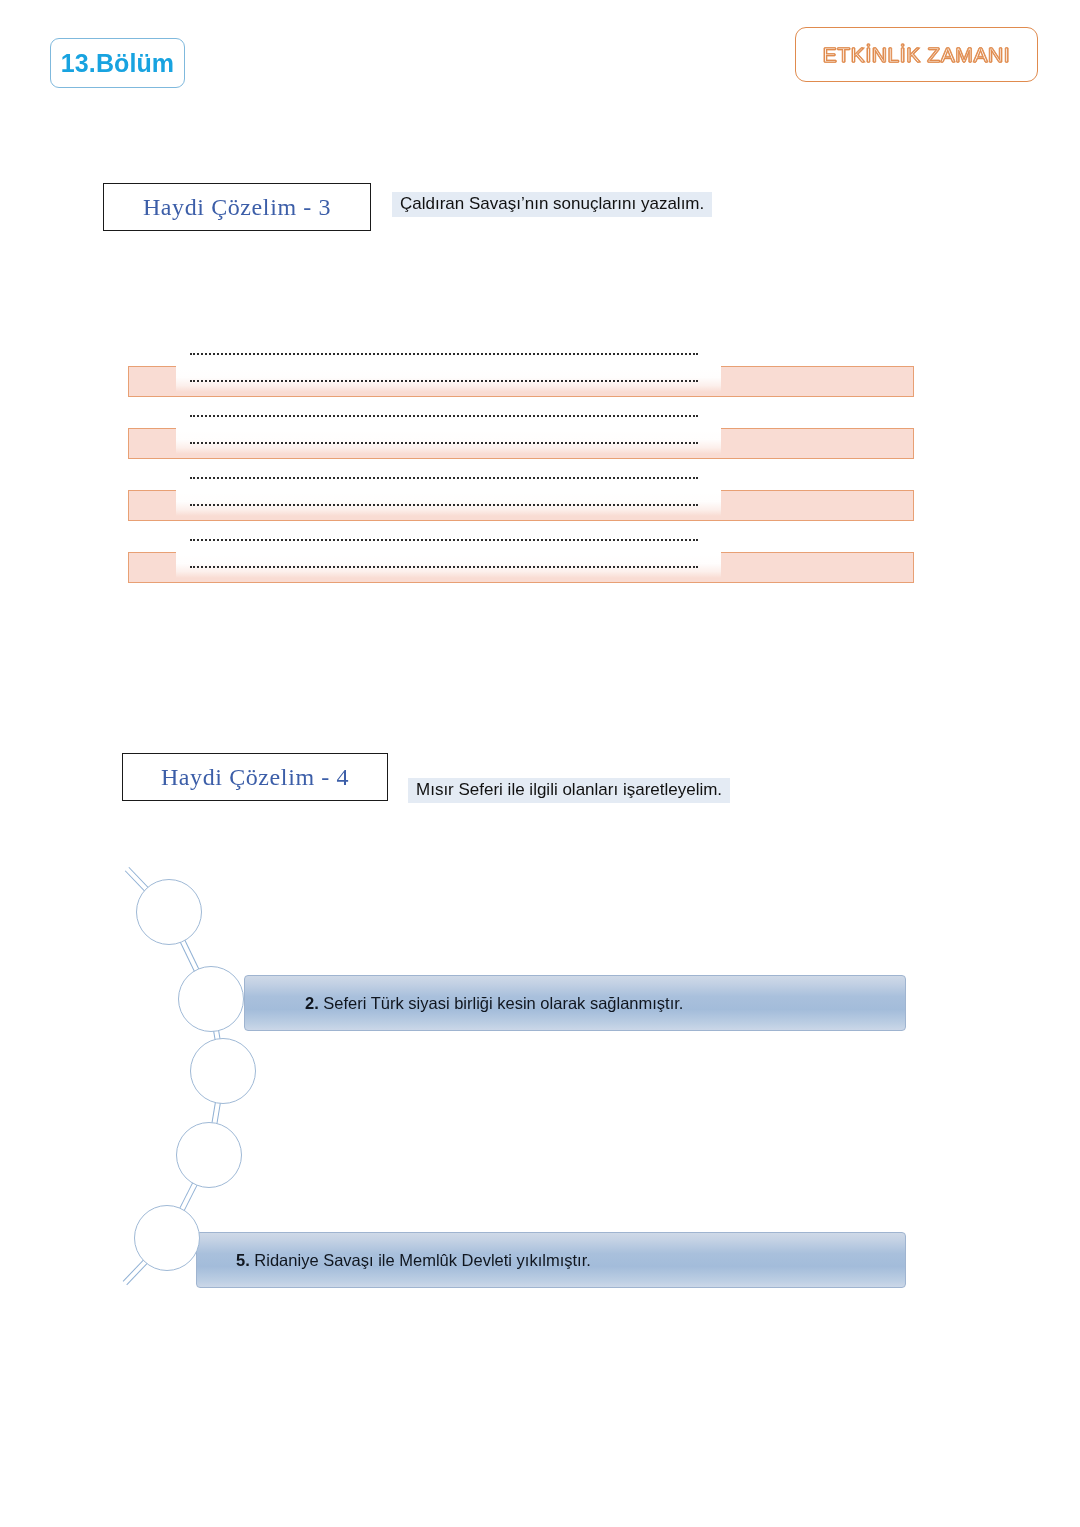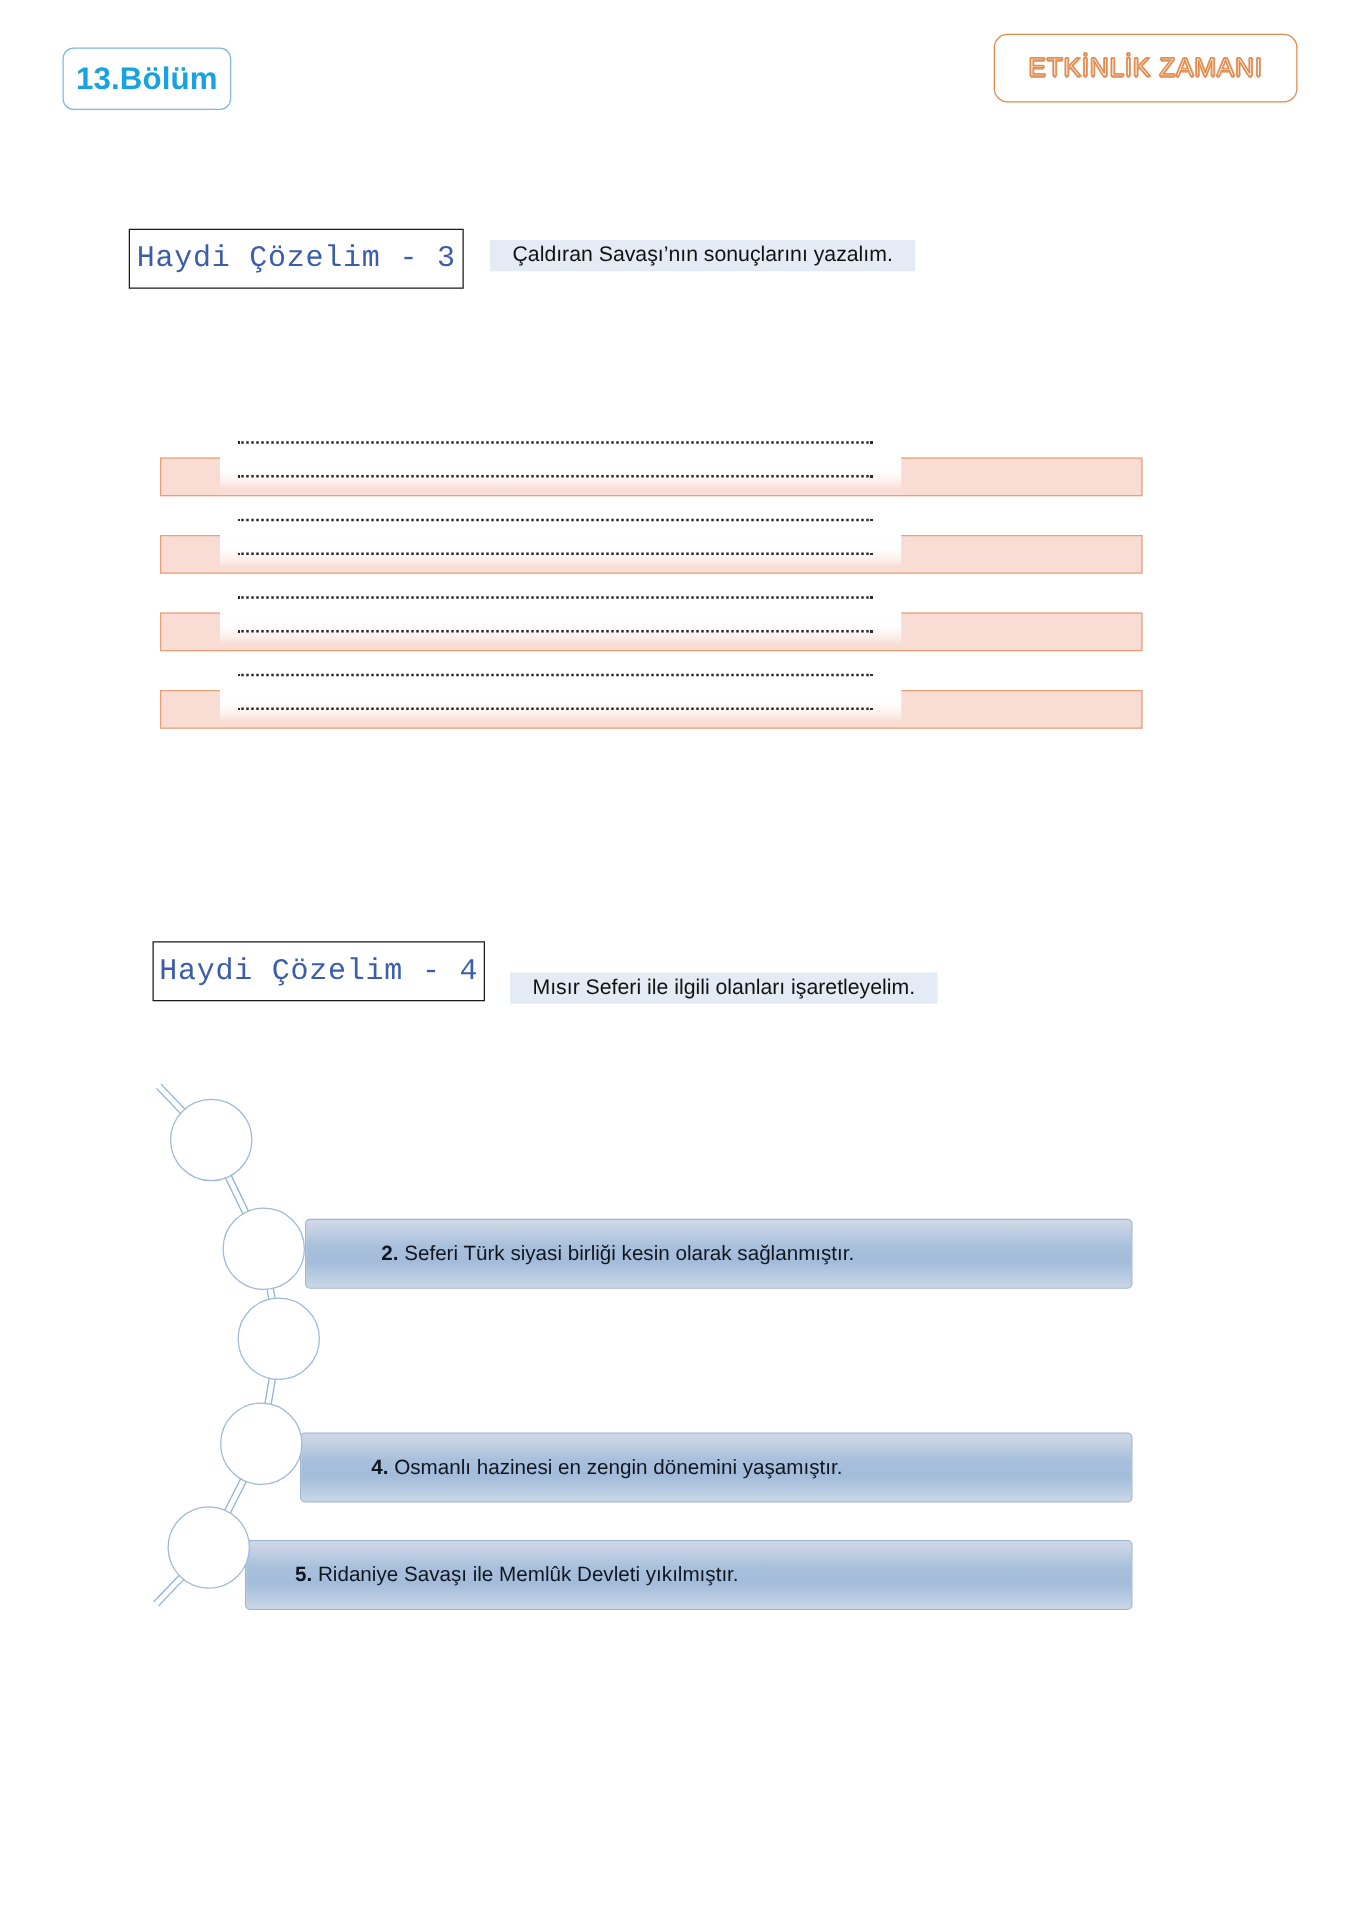--- a/index.html
+++ b/index.html
@@ -69,33 +69,33 @@
     background: #ffffff;
     display: flex;
     align-items: center;
     justify-content: center;
     box-sizing: border-box;
   }
   .solve-box span {
     font-size: 24px;
     color: #3c5ea8;
     letter-spacing: 0.6px;
-    font-family: Liberation Mono, monospace;
+    font-family: Liberation Serif, serif;
   }
   #solve-box-3 { left: 103px; top: 183px; width: 268px; height: 48px; }
   #solve-box-4 { left: 122px; top: 753px; width: 266px; height: 48px; }
 
   .prompt {
     position: absolute;
     font-size: 17px;
     color: #111111;
     background: #e4ebf4;
     white-space: nowrap;
     line-height: 1.35;
-    padding: 1px 18px;
+    padding: 1px 8px;
   }
   #prompt-3 { left: 392px; top: 192px; }
   #prompt-4 { left: 408px; top: 778px; }
 
   
   #write-area { position: absolute; left: 0; top: 0; width: 1080px; height: 1527px; }
 
   .peach-bar {
     position: absolute;
     left: 128px;
@@ -219,23 +219,20 @@
 <div id="checklist">
     <div class="connector" style="left: 127px; top: 866px; width: 60.8276px; height: 4px; transform: rotate(46.3322deg);"></div>
     <div class="connector" style="left: 169px; top: 910px; width: 96.6075px; height: 4px; transform: rotate(64.2307deg);"></div>
     <div class="connector" style="left: 211px; top: 997px; width: 72.9932px; height: 4px; transform: rotate(80.5377deg);"></div>
     <div class="connector" style="left: 223px; top: 1069px; width: 85.1587px; height: 4px; transform: rotate(99.4623deg);"></div>
     <div class="connector" style="left: 209px; top: 1153px; width: 93.0215px; height: 4px; transform: rotate(116.841deg);"></div>
     <div class="connector" style="left: 167px; top: 1236px; width: 60.8276px; height: 4px; transform: rotate(133.668deg);"></div>
     <div class="choice-bar" style="left: 244px; top: 975px; width: 662px;">
       <div class="choice-text" style="margin-left: 60px;"><b>2.</b><span> Seferi Türk siyasi birliği kesin olarak sağlanmıştır.</span></div>
     </div>
-    <div class="choice-bar" style="left: 240px; top: 1146px; width: 666px;">
-      <div class="choice-text" style="margin-left: 56px;"><b>4.</b><span> Osmanlı hazinesi en zengin dönemini yaşamıştır.</span></div>
-    </div>
     <div class="choice-bar" style="left: 196px; top: 1232px; width: 710px;">
       <div class="choice-text" style="margin-left: 39px;"><b>5.</b><span> Ridaniye Savaşı ile Memlûk Devleti yıkılmıştır.</span></div>
     </div>
     <div class="choice-circle" style="left: 136px; top: 879px;"></div>
     <div class="choice-circle" style="left: 178px; top: 966px;"></div>
     <div class="choice-circle" style="left: 190px; top: 1038px;"></div>
     <div class="choice-circle" style="left: 176px; top: 1122px;"></div>
     <div class="choice-circle" style="left: 134px; top: 1205px;"></div>
   </div>
 

